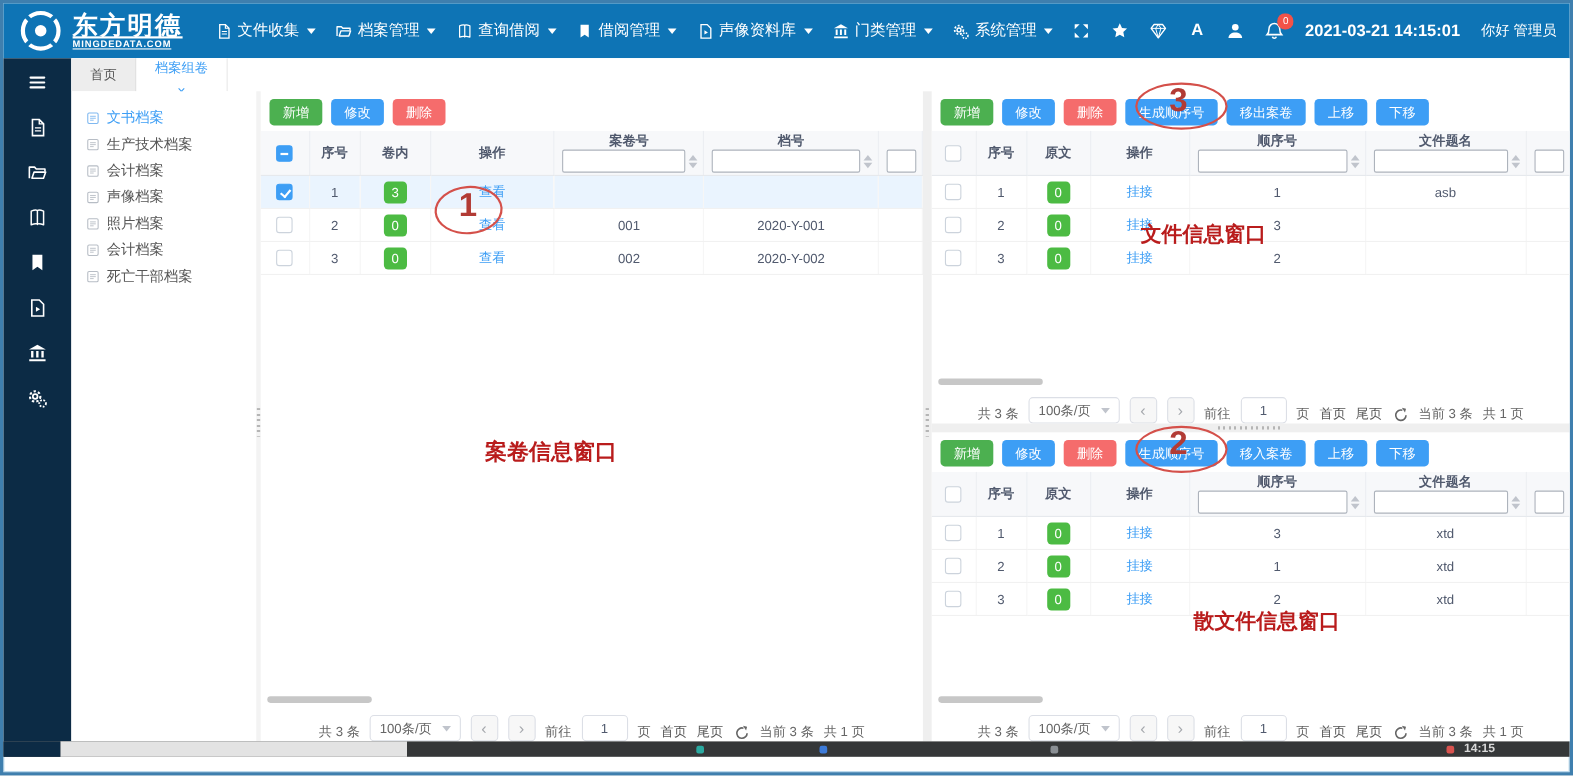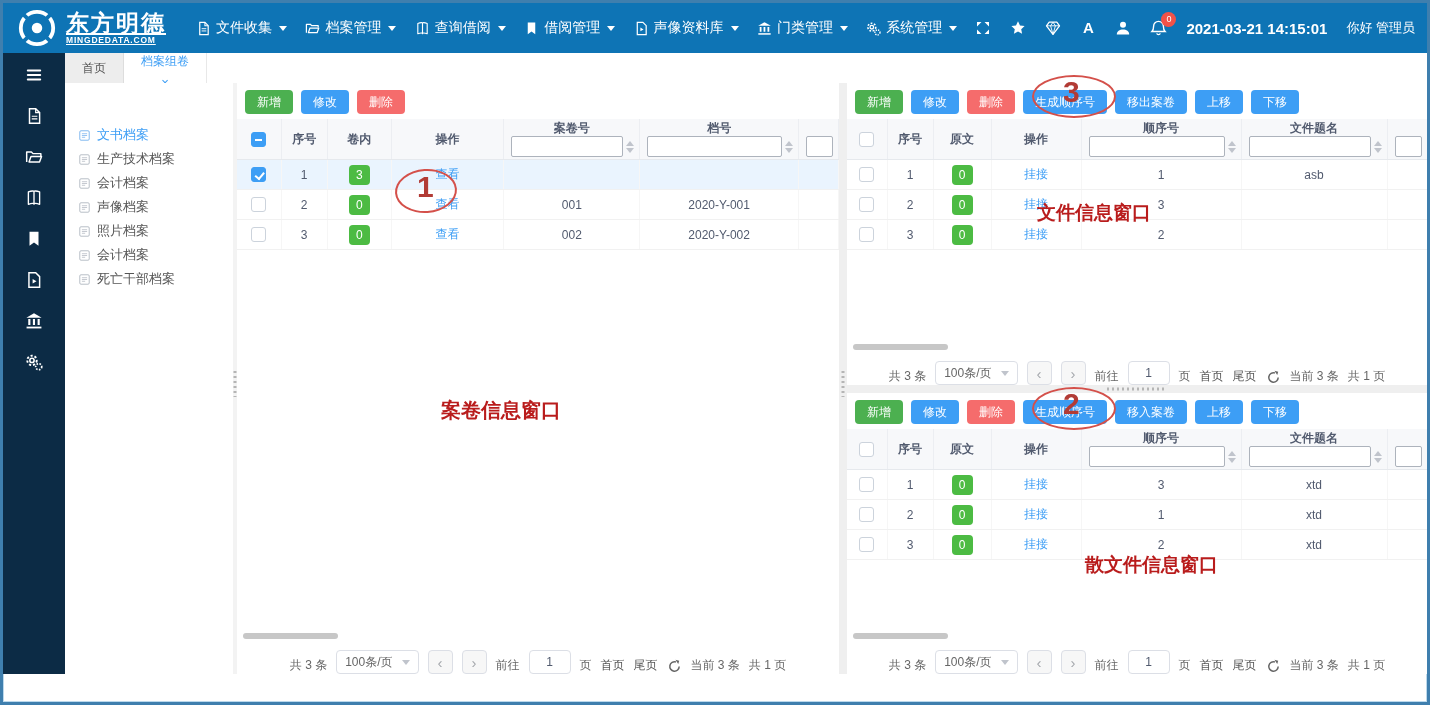--- a/index.html
+++ b/index.html
@@ -38,21 +38,21 @@
   .tabbar{height:30px;display:flex;background:#fff;flex:0 0 auto;}
   .tab{height:30px;padding:0 17px;display:flex;align-items:center;gap:7px;font-size:12px;background:#ededed;color:#555;border-right:1px solid #ddd;cursor:pointer;}
   .tab.active{background:#fff;color:#3d9ef5;border-right:1px solid #e8e8e8;flex-direction:column;}
   .tab-close{font-size:13px;line-height:12px;cursor:pointer;}
   .panes{flex:1;display:flex;min-height:0;}
   
   .tree-panel{width:168px;flex:0 0 auto;background:#fff;padding:12px 0 0 13px;overflow:hidden;}
   .tree-item{display:flex;align-items:center;gap:6px;height:24px;color:#555;font-size:13px;cursor:pointer;white-space:nowrap;}
   .tree-item .icon{color:#b7bdc5;display:inline-flex;}
   .tree-item .icon svg{width:13px;height:13px;}
-  .tree-item.selected{color:#3d9ef5;margin-top:28px;}
+  .tree-item.selected{color:#3d9ef5;}
   .tree-item.selected .icon{color:#7fb8f0;}
   .vsplit{width:4px;background:#f3f3f3;position:relative;flex:0 0 auto;cursor:col-resize;}
   .vsplit2{width:8px;background:#efefef;position:relative;flex:0 0 auto;cursor:col-resize;}
   .v-handle{position:absolute;top:288px;left:50%;transform:translateX(-50%);width:3px;height:26px;
     background:repeating-linear-gradient(#b5b5b5 0 2px,transparent 2px 5px);}
   .h-handle{position:absolute;left:50%;top:50%;transform:translate(-50%,-50%);height:3px;width:60px;
     background:repeating-linear-gradient(90deg,#b5b5b5 0 2px,transparent 2px 5px);}
   
   .mid-panel{flex:1;display:flex;flex-direction:column;min-width:0;background:#fff;}
   .right-col{width:580px;flex:0 0 auto;display:flex;flex-direction:column;}
@@ -734,20 +734,29 @@
                 </span>
                 <span class="pg-text">当前 3 条</span>
                 <span class="pg-text">共 1 页</span>
               </div>
           </div>
         </div>
       </div>
     </div>
   </div>
 
+  <div class="taskstrip">
+    <div class="task-navstub"></div>
+    <div class="task-thumb"></div>
+    <span class="task-dot" style="left:630px;background:#2aa9a0;"></span>
+    <span class="task-dot" style="left:742px;background:#3d7bd9;"></span>
+    <span class="task-dot" style="left:952px;background:#8a8f94;"></span>
+    <span class="task-dot" style="left:1312px;background:#d9534f;"></span>
+    <span class="task-time">14:15</span>
+  </div>
 
   <div class="overlay">
     <span class="red-ellipse" style="left:392px;top:166px;width:62px;height:44px;transform:rotate(-4deg);"></span>
     <span class="red-step" style="left:414px;top:169px;">1</span>
     <span class="red-ellipse" style="left:1029px;top:72px;width:84px;height:43px;"></span>
     <span class="red-step" style="left:1060px;top:74px;">3</span>
     <span class="red-ellipse" style="left:1029px;top:384px;width:84px;height:43px;"></span>
     <span class="red-step" style="left:1060px;top:386px;">2</span>
     <span class="red-label" style="left:438px;top:394px;font-size:20px;">案卷信息窗口</span>
     <span class="red-label" style="left:1034px;top:197px;font-size:19px;">文件信息窗口</span>

